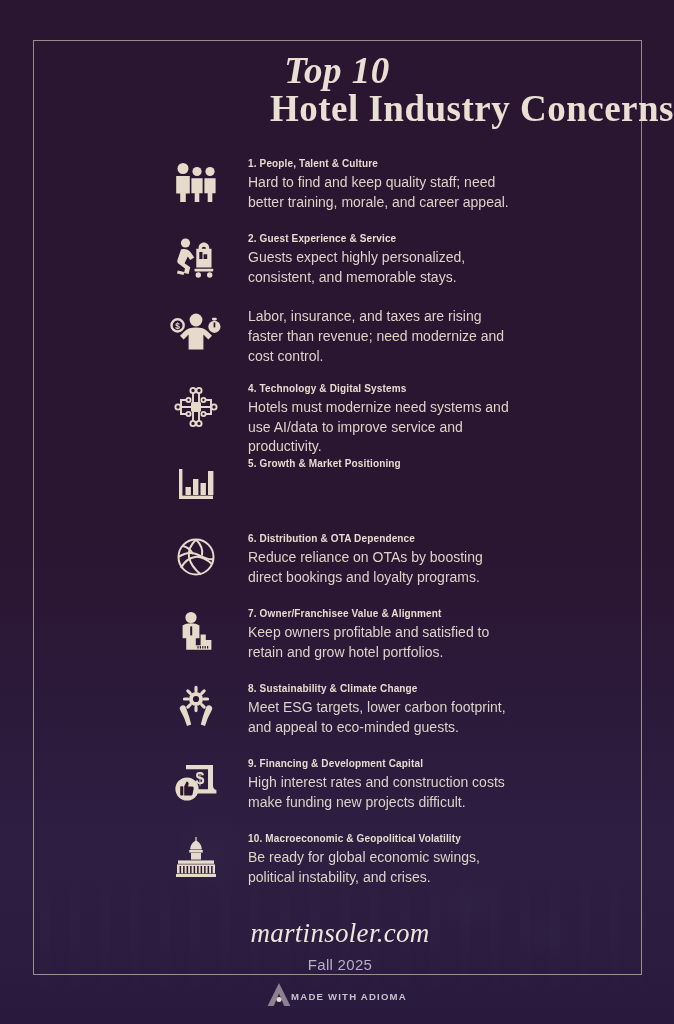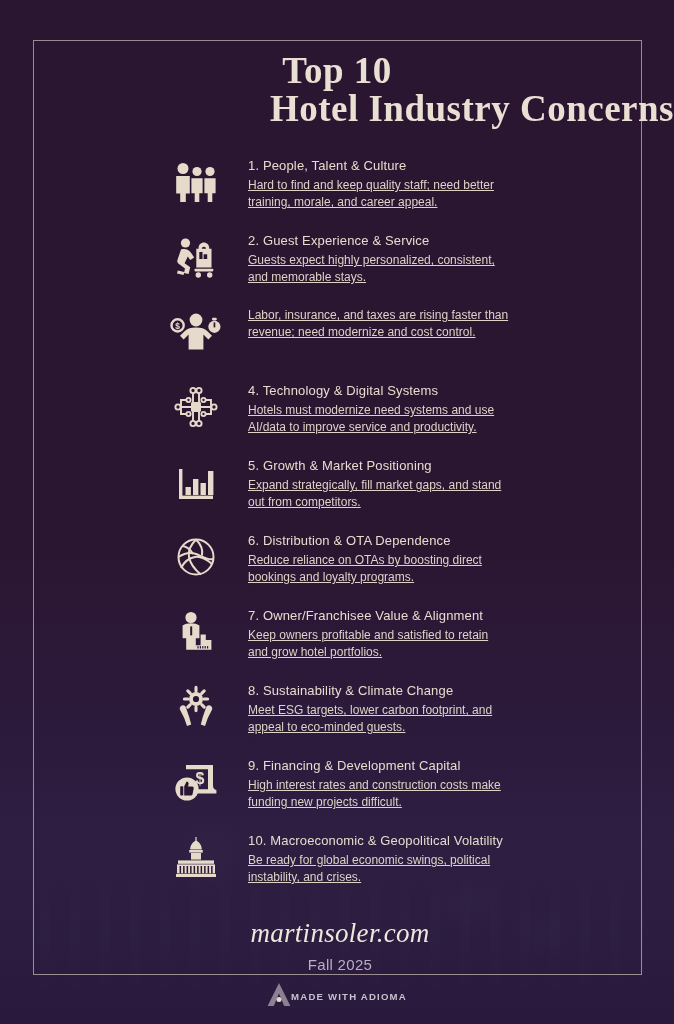--- a/index.html
+++ b/index.html
@@ -60,21 +60,21 @@
   
   .title-block {
     text-align:center;
     padding-top:52px;
     color:#e9dfd2;
     font-family:"Liberation Serif", serif;
     font-weight:bold;
     letter-spacing:.5px;
     line-height:1.03;
   }
-  .title-line1 { font-size:37px; }
+  .title-line1 { font-size:37px;font-style:italic; }
   .title-line2 { font-size:37px;text-align:right; }
 
   
   .list {
     margin-top:28px;
     padding-left:168px;
     padding-right:40px;
   }
   .item {
     display:flex;
@@ -85,32 +85,31 @@
     width:56px; min-width:56px;
     height:56px;
     display:flex; align-items:center; justify-content:center;
     margin-right:24px;
     margin-top:-2px;
   }
   .item-icon svg { display:block; }
   .item-text { padding-top:1px; }
   .item-head {
     color:#e7dccd;
-    font-size:13px;
-    font-weight:normal;
+    font-size:10px;
+    font-weight:bold;
     letter-spacing:.15px;
     line-height:1.45;
     margin-bottom:1px;
   }
   .item-body {
     color:#ded3c6;
-    font-size:12px;
+    font-size:14px;
     line-height:1.42;
     max-width:262px;
-    text-decoration:underline;
   }
 
   
   .footer { text-align:center; margin-top:12px;margin-left:6px; }
   .brand {
     font-family:"Liberation Serif", serif;
     font-style:italic;
     font-size:27px;
     color:#efe7dc;
     letter-spacing:.3px;
@@ -240,21 +239,20 @@
             <rect x="4" y="8" width="3.4" height="30"></rect>
             <rect x="4" y="34.6" width="34" height="3.4"></rect>
             <rect x="10.5" y="26" width="5.4" height="8"></rect>
             <rect x="18" y="18" width="5.4" height="16"></rect>
             <rect x="25.5" y="22" width="5.4" height="12"></rect>
             <rect x="33" y="10" width="5.4" height="24"></rect>
           </svg>
         </div>
         <div class="item-text">
           <div class="item-head">5. Growth &amp; Market Positioning</div>
-          <div class="item-body">Expand strategically, fill market gaps, and stand out from competitors.</div>
         </div>
       </div>
 
       <div class="item">
         <div class="item-icon">
           <svg width="44" height="44" viewBox="0 0 44 44" fill="none" stroke="#e6dbcb" stroke-width="2">
             <circle cx="22" cy="22" r="17.5"></circle>
             <path d="M22 4.5c-6 6-8 12-7 17.5s5 12 12 17.5"></path>
             <path d="M22 4.5c6 6 7 11 6 16"></path>
             <path d="M4.5 22c6-4 12-5 17.5-3s12 7 17.5 5"></path>

